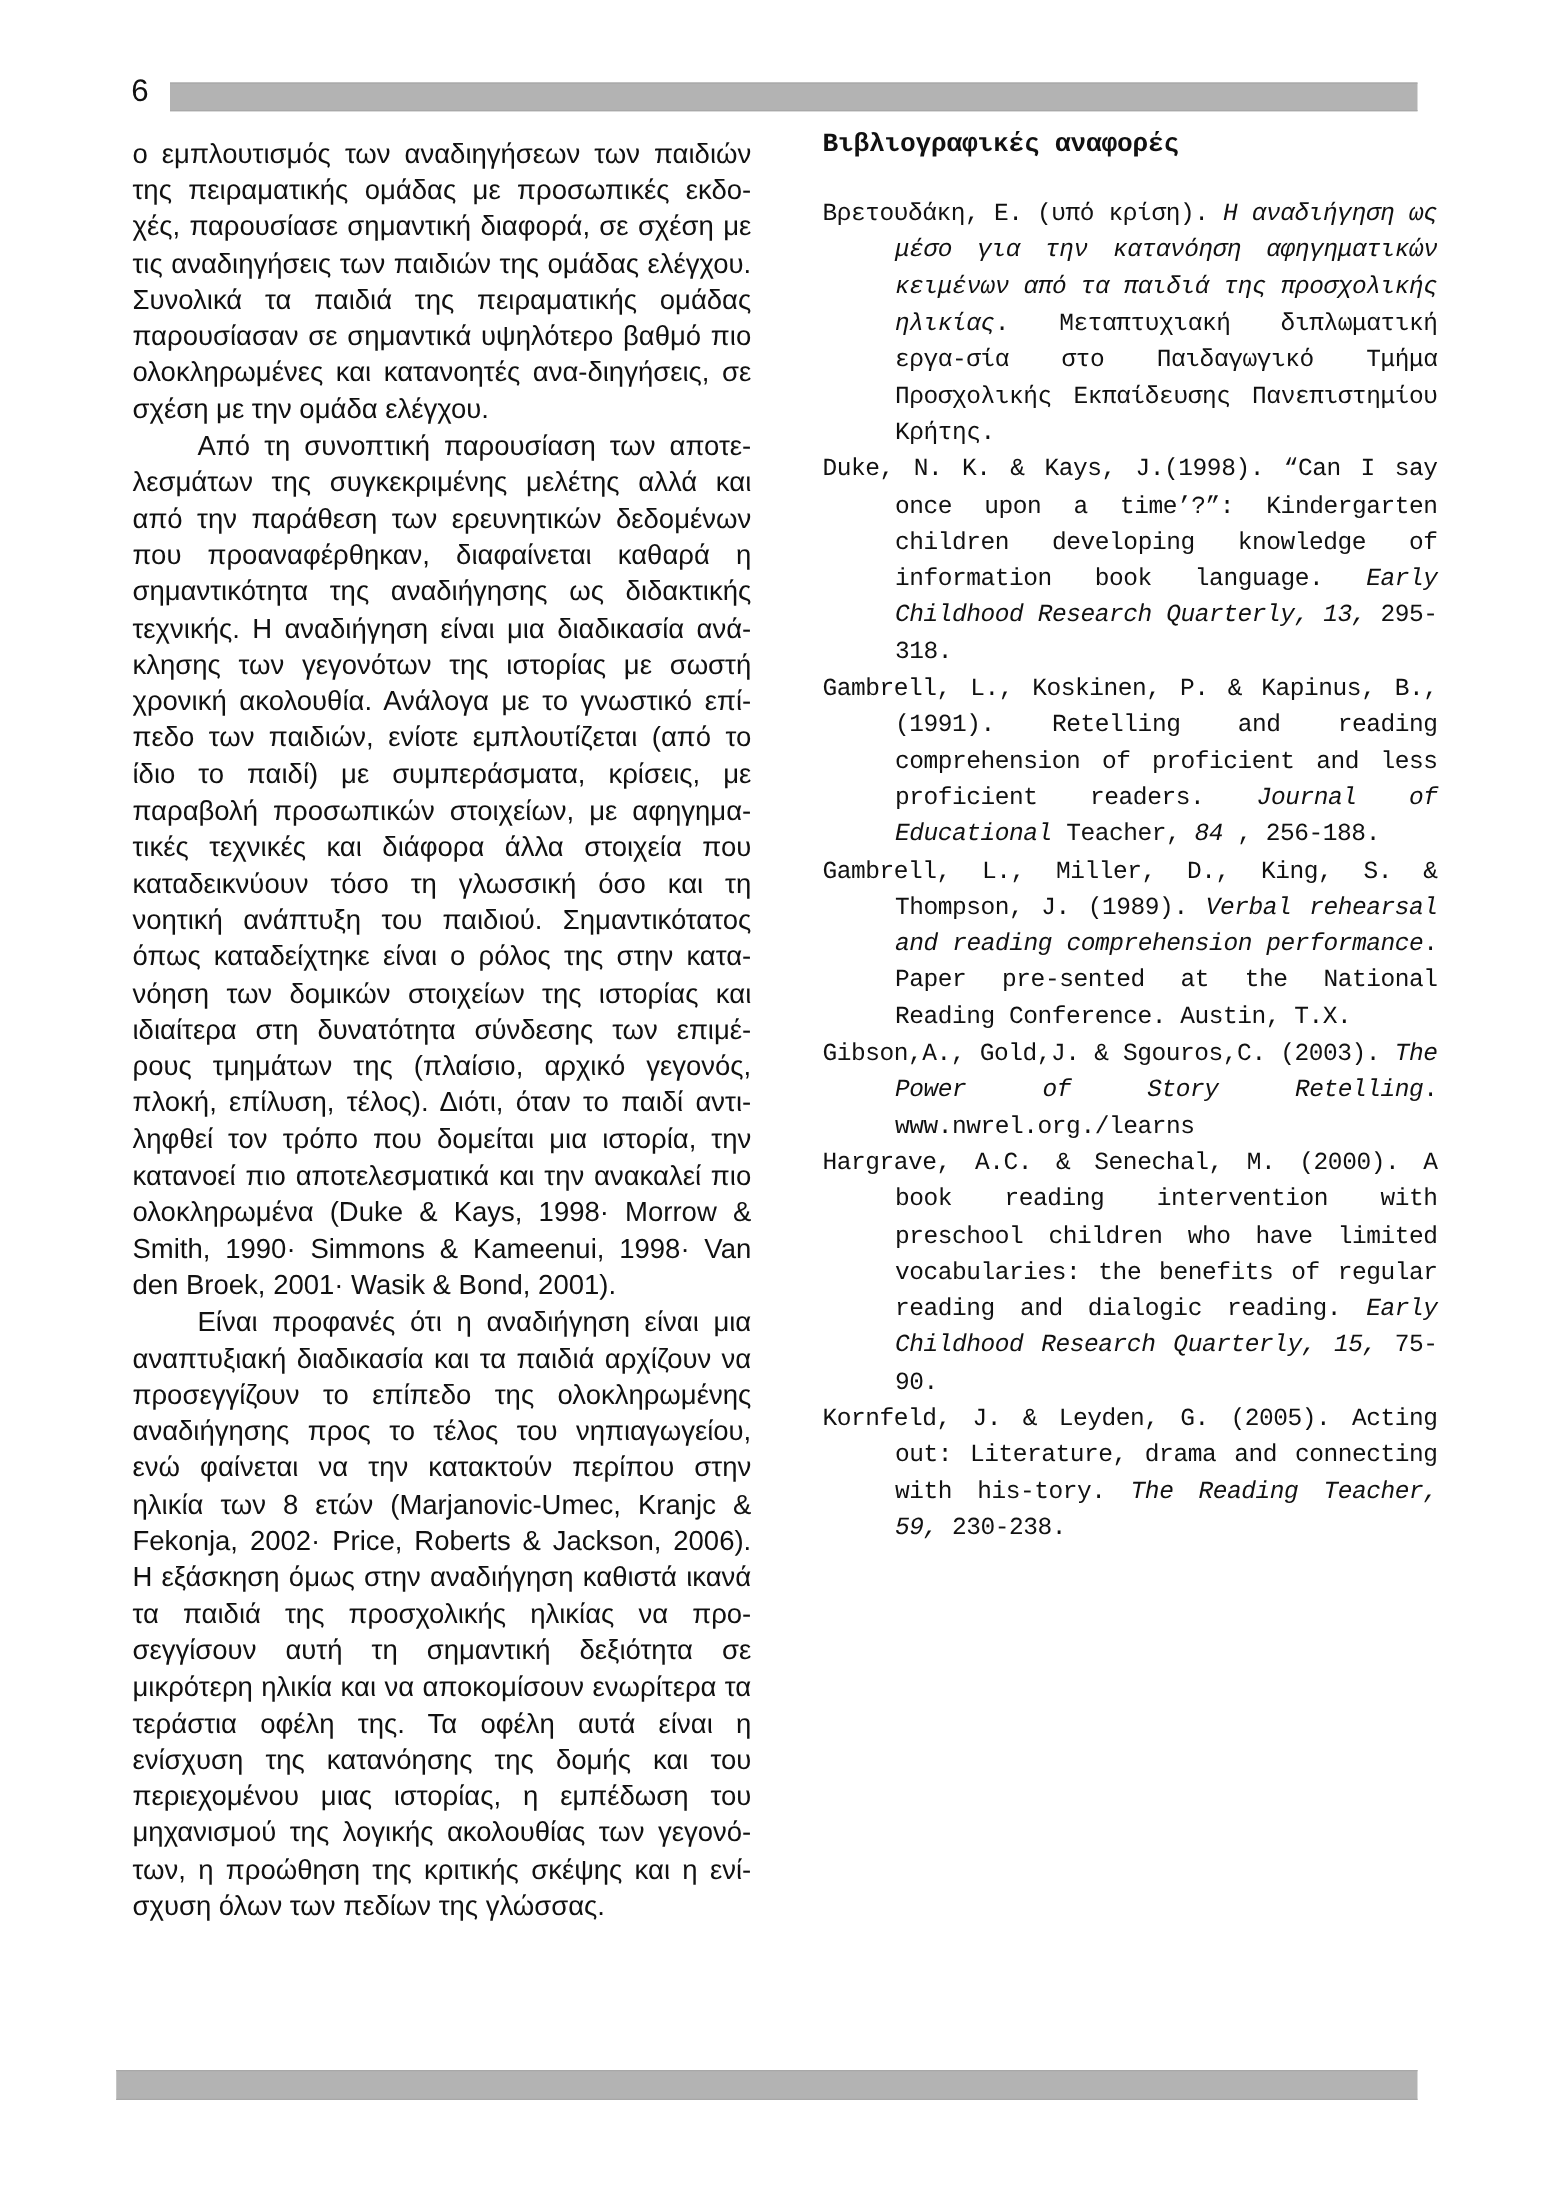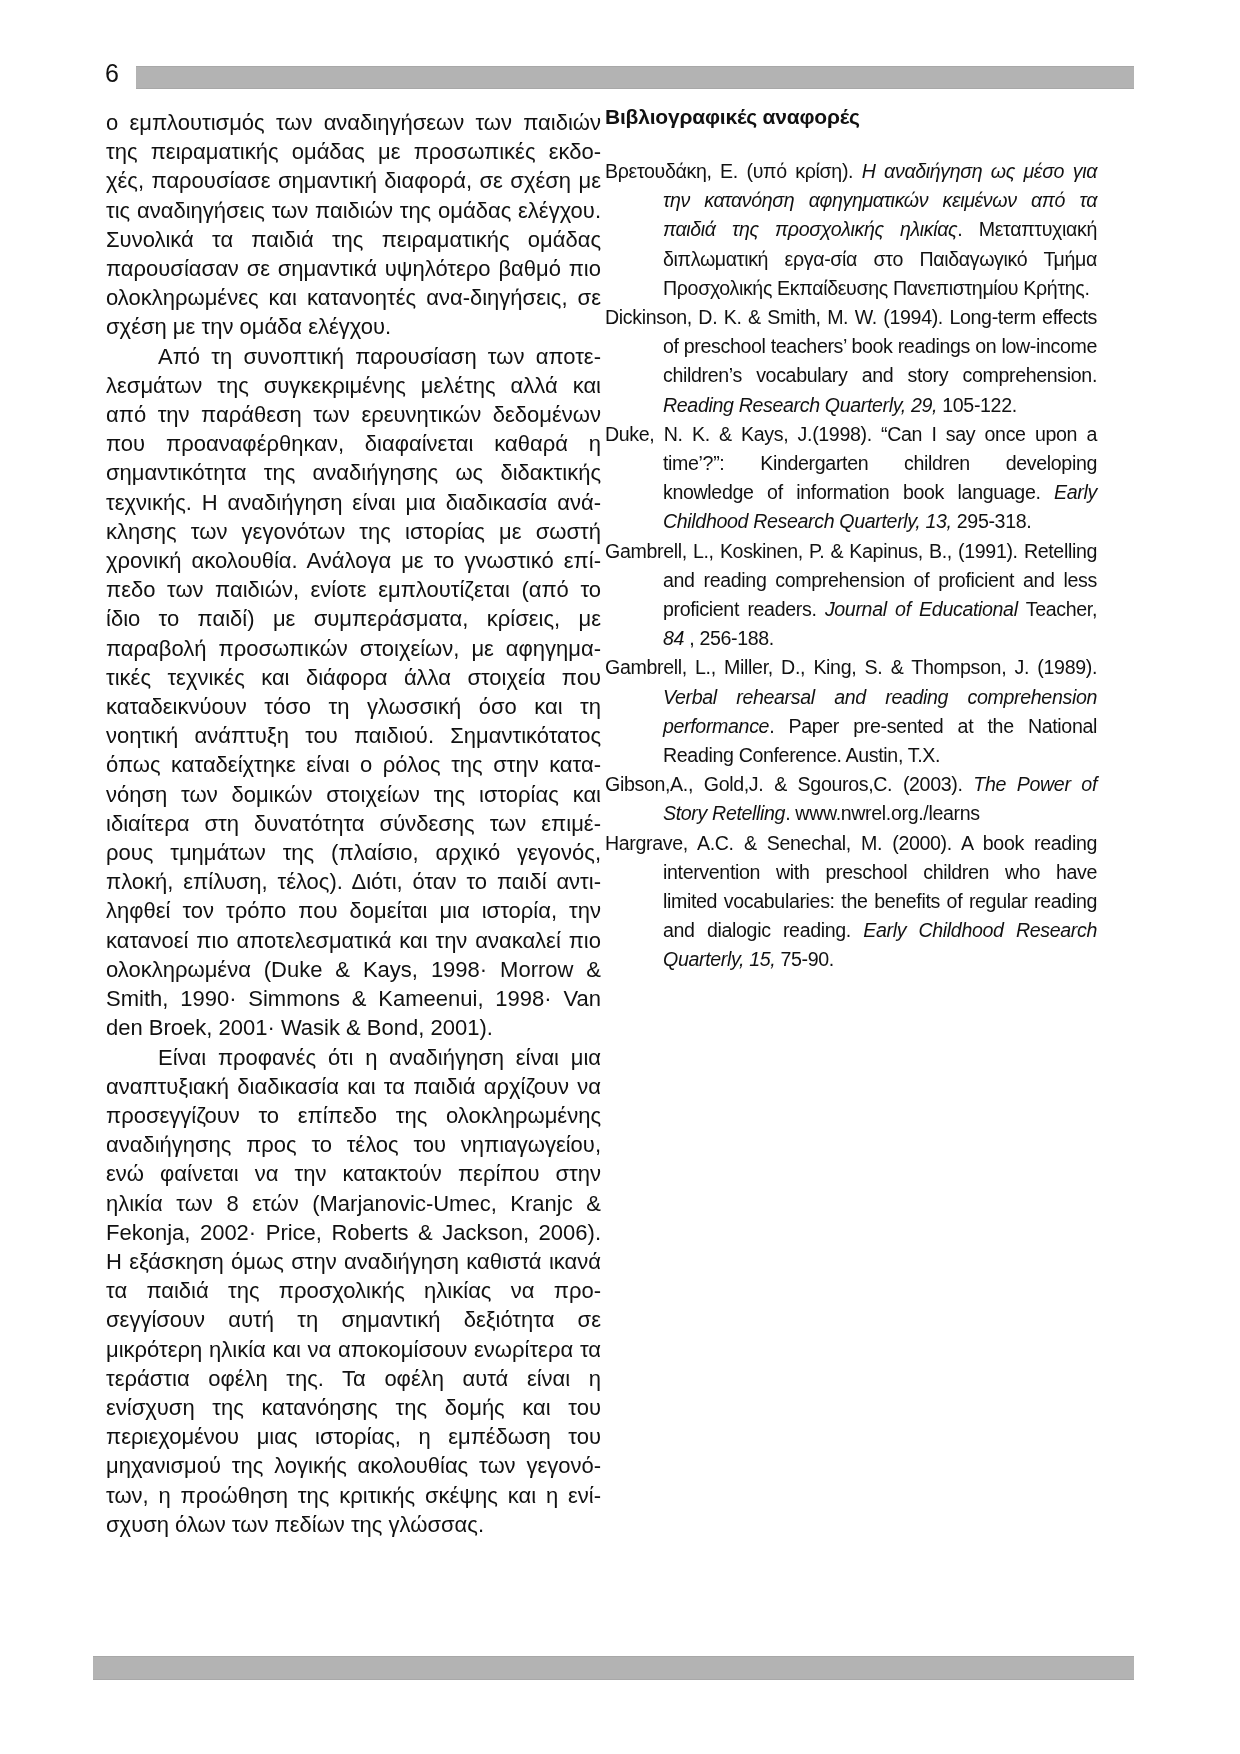--- a/index.html
+++ b/index.html
@@ -21,22 +21,22 @@
     background: #b3b3b3; border-top: 1px solid #a8a8a8; border-bottom: 1px solid #a8a8a8;
   }
   .col-left {
     position: absolute; left: 106px; top: 108px; width: 495px;
     font-family: "Liberation Sans", sans-serif;
     font-size: 22px; line-height: 29.2px; text-align: justify;
   }
   .col-left p { margin: 0; hyphens: manual; }
   .col-left p.indent { text-indent: 52px; }
   .col-right {
-    position: absolute; left: 605px; top: 102px; width: 492px;
-    font-family: Liberation Sans, sans-serif;
+    position: absolute; left: 658px; top: 102px; width: 492px;
+    font-family: Liberation Mono, monospace;
     font-size: 19.6px; line-height: 29.2px;
   }
   .refs-heading {
     font-weight: bold; font-size: 21px; line-height: 29px;
     margin: 0 0 26px 0; letter-spacing: -0.2px;
   }
   .ref {
     margin: 0; padding-left: 58px; text-indent: -58px; text-align: justify;
     letter-spacing: -0.35px;
   }
@@ -51,21 +51,21 @@
 <div class="col-left">
   <p>ο εμπλουτισμός των αναδιηγήσεων των παιδιών της πειραματικής ομάδας με προσωπικές εκδο-χές, παρουσίασε σημαντική διαφορά, σε σχέση με τις αναδιηγήσεις των παιδιών της ομάδας ελέγχου. Συνολικά τα παιδιά της πειραματικής ομάδας παρουσίασαν σε σημαντικά υψηλότερο βαθμό πιο ολοκληρωμένες και κατανοητές ανα-διηγήσεις, σε σχέση με την ομάδα ελέγχου.</p>
   <p class="indent">Από τη συνοπτική παρουσίαση των αποτε-λεσμάτων της συγκεκριμένης μελέτης αλλά και από την παράθεση των ερευνητικών δεδομένων που προαναφέρθηκαν, διαφαίνεται καθαρά η σημαντικότητα της αναδιήγησης ως διδακτικής τεχνικής. Η αναδιήγηση είναι μια διαδικασία ανά-κλησης των γεγονότων της ιστορίας με σωστή χρονική ακολουθία. Ανάλογα με το γνωστικό επί-πεδο των παιδιών, ενίοτε εμπλουτίζεται (από το ίδιο το παιδί) με συμπεράσματα, κρίσεις, με παραβολή προσωπικών στοιχείων, με αφηγημα-τικές τεχνικές και διάφορα άλλα στοιχεία που καταδεικνύουν τόσο τη γλωσσική όσο και τη νοητική ανάπτυξη του παιδιού. Σημαντικότατος όπως καταδείχτηκε είναι ο ρόλος της στην κατα-νόηση των δομικών στοιχείων της ιστορίας και ιδιαίτερα στη δυνατότητα σύνδεσης των επιμέ-ρους τμημάτων της (πλαίσιο, αρχικό γεγονός, πλοκή, επίλυση, τέλος). Διότι, όταν το παιδί αντι-ληφθεί τον τρόπο που δομείται μια ιστορία, την κατανοεί πιο αποτελεσματικά και την ανακαλεί πιο ολοκληρωμένα (Duke &amp; Kays, 1998· Morrow &amp; Smith, 1990· Simmons &amp; Kameenui, 1998· Van den Broek, 2001·  Wasik &amp; Bond, 2001).</p>
   <p class="indent">Είναι προφανές ότι η αναδιήγηση είναι μια αναπτυξιακή διαδικασία και τα παιδιά αρχίζουν να προσεγγίζουν το επίπεδο της ολοκληρωμένης αναδιήγησης προς το τέλος του νηπιαγωγείου, ενώ φαίνεται να την κατακτούν περίπου στην ηλικία των 8 ετών (Marjanovic-Umec, Kranjc &amp; Fekonja, 2002· Price, Roberts &amp; Jackson, 2006). Η εξάσκηση όμως στην αναδιήγηση καθιστά ικανά τα παιδιά της προσχολικής ηλικίας να προ-σεγγίσουν αυτή τη σημαντική δεξιότητα σε μικρότερη ηλικία και να αποκομίσουν ενωρίτερα τα τεράστια οφέλη της. Τα οφέλη αυτά είναι η ενίσχυση της κατανόησης της δομής και του περιεχομένου μιας ιστορίας, η εμπέδωση του μηχανισμού της λογικής ακολουθίας των γεγονό-των, η προώθηση της κριτικής σκέψης και η ενί-σχυση όλων των πεδίων της γλώσσας.</p>
 </div>
 
 <div class="col-right">
   <div class="refs-heading">Βιβλιογραφικές αναφορές</div>
 
   <p class="ref"><span>Βρετουδάκη, Ε. (υπό κρίση). </span><span class="it">Η αναδιήγηση ως μέσο για την κατανόηση αφηγηματικών κειμένων από τα παιδιά της προσχολικής ηλικίας</span><span>. Μεταπτυχιακή διπλωματική εργα-σία στο Παιδαγωγικό Τμήμα Προσχολικής Εκπαίδευσης Πανεπιστημίου Κρήτης.</span></p>
-  <p class="ref"><span>Dickinson, D. K. &amp; Smith, M. W. (1994). Long-term effects of preschool teachers’ book readings on low-income children’s vocabulary and story comprehension. </span><span class="it">Reading Research Quarterly, 29,</span><span> 105-122.</span></p>
   <p class="ref"><span>Duke, N. K. &amp; Kays, J.(1998). “Can I say once upon a time’?”: Kindergarten children developing knowledge of information book language. </span><span class="it">Early Childhood Research Quarterly, 13,</span><span> 295-318.</span></p>
   <p class="ref"><span>Gambrell, L., Koskinen, P. &amp; Kapinus, B., (1991). Retelling and reading comprehension of proficient and less proficient readers. </span><span class="it">Journal of Educational</span><span> Teacher, </span><span class="it">84</span><span> , 256-188.</span></p>
   <p class="ref"><span>Gambrell, L., Miller, D., King, S. &amp; Thompson, J. (1989). </span><span class="it">Verbal  rehearsal and reading comprehension performance</span><span>. Paper pre-sented at the National Reading Conference. Austin, T.X.</span></p>
   <p class="ref"><span>Gibson,A., Gold,J. &amp; Sgouros,C. (2003). </span><span class="it">The Power of Story Retelling</span><span>. www.nwrel.org./learns</span></p>
   <p class="ref"><span>Hargrave, A.C. &amp; Senechal, M. (2000). A book reading intervention with preschool children who have limited vocabularies: the benefits of regular reading and dialogic reading. </span><span class="it">Early Childhood Research Quarterly, 15,</span><span> 75-90.</span></p>
+  <p class="ref"><span>Kornfeld, J. &amp; Leyden, G. (2005). Acting out: Literature, drama and connecting with his-tory. </span><span class="it">The Reading Teacher, 59,</span><span> 230-238.</span></p>
 </div>
 
 <div class="footer-bar"></div>
 
 </body></html>

